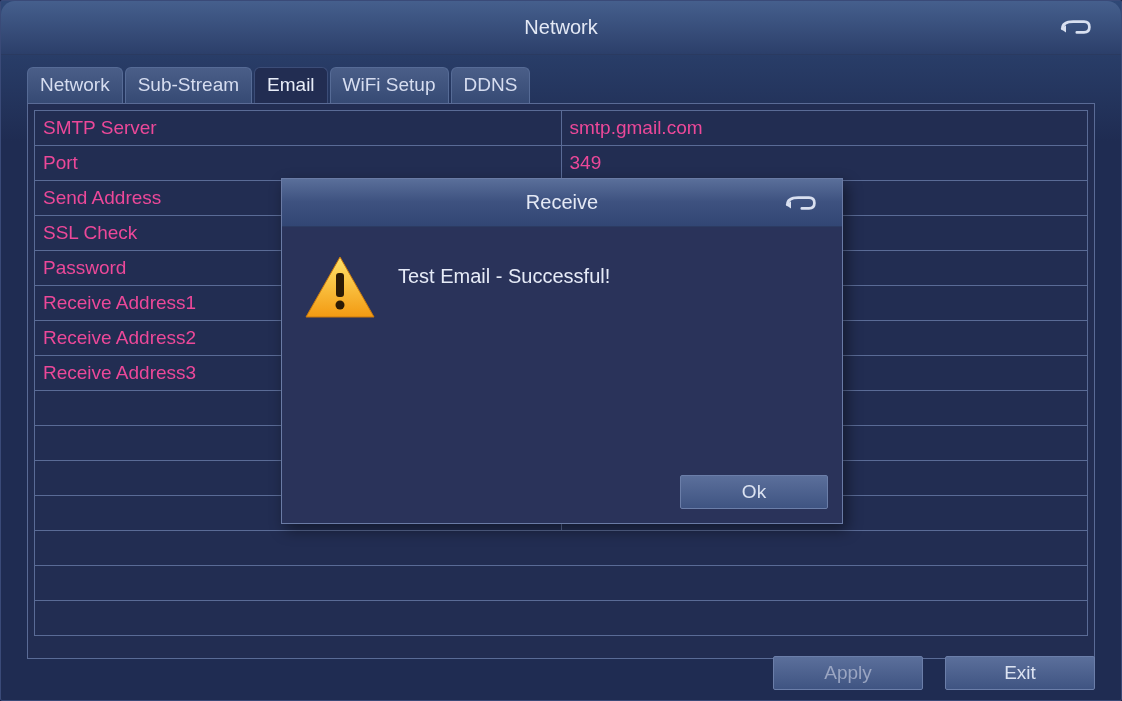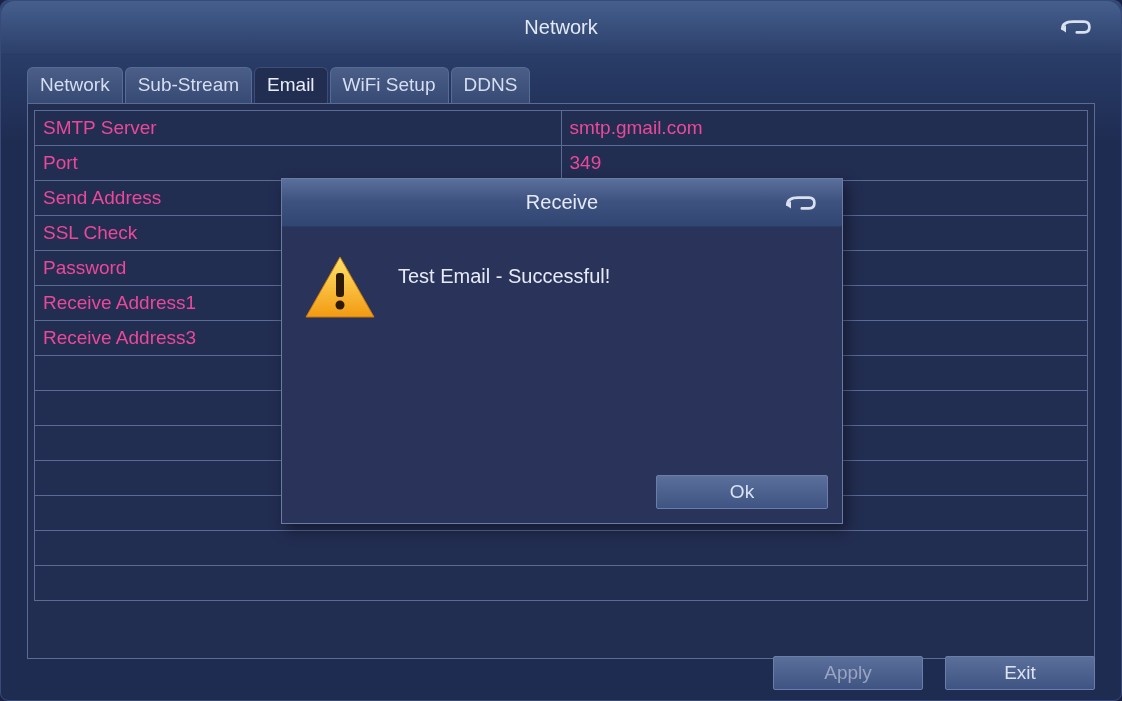--- a/index.html
+++ b/index.html
@@ -7,21 +7,21 @@
   body {
     font-family: Arial, Helvetica, sans-serif;
     background: #1a2245;
     position: relative;
   }
   .window {
     position: absolute;
     top: 0; left: 0; right: 0; bottom: 0;
     background: linear-gradient(to bottom, #2f4876 0%, #1f2c52 20%, #1f2c52 100%);
     border: 1px solid #3a4a78;
-    border-radius: 8px;
+    border-radius: 2px;
   }
   .titlebar {
     height: 54px;
     background: linear-gradient(to bottom, #455f8d 0%, #2c3f6a 100%);
     border-top-left-radius: 14px;
     border-top-right-radius: 14px;
     position: relative;
     display: flex;
     align-items: center;
     justify-content: center;
@@ -156,21 +156,21 @@
   .modal-msg {
     color: #e6ebf7;
     font-size: 20px;
     padding-top: 10px;
   }
   .modal-footer {
     position: absolute;
     bottom: 14px;
     right: 14px;
   }
-  .modal-footer .btn { width: 172px; }
+  .modal-footer .btn { width: 148px; }
 </style>
 </head>
 <body>
 
 <div class="window">
 
   <div class="titlebar">
     <span>Network</span>
     <div class="back-icon">
       <svg width="40" height="24" viewBox="0 0 40 24">
@@ -208,20 +208,24 @@
         <tr>
           <td class="label">SSL Check</td>
           <td class="val"></td>
         </tr>
         <tr>
           <td class="label">Password</td>
           <td class="val"></td>
         </tr>
         <tr>
           <td class="label">Receive Address1</td>
+          <td class="val"></td>
+        </tr>
+        <tr>
+          <td class="label">Receive Address2</td>
           <td class="val"></td>
         </tr>
         <tr>
           <td class="label">Receive Address3</td>
           <td class="val"></td>
         </tr>
         <tr class="empty">
               <td class="label">&nbsp;</td>
               <td class="val">&nbsp;</td>
             </tr>

